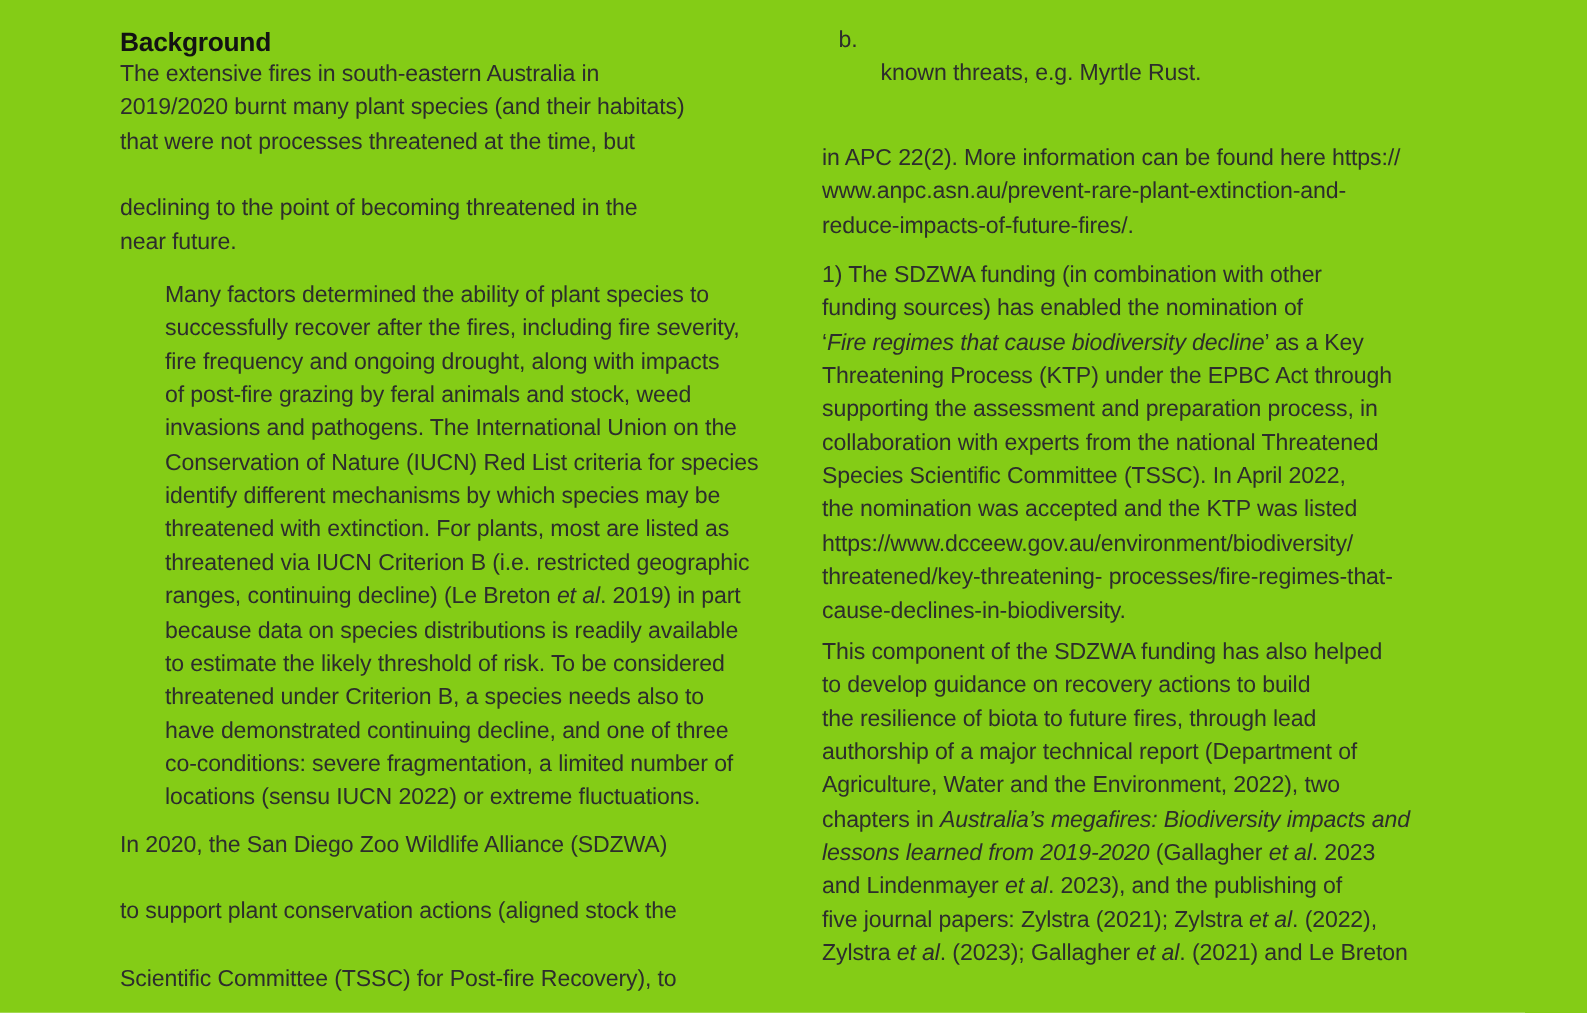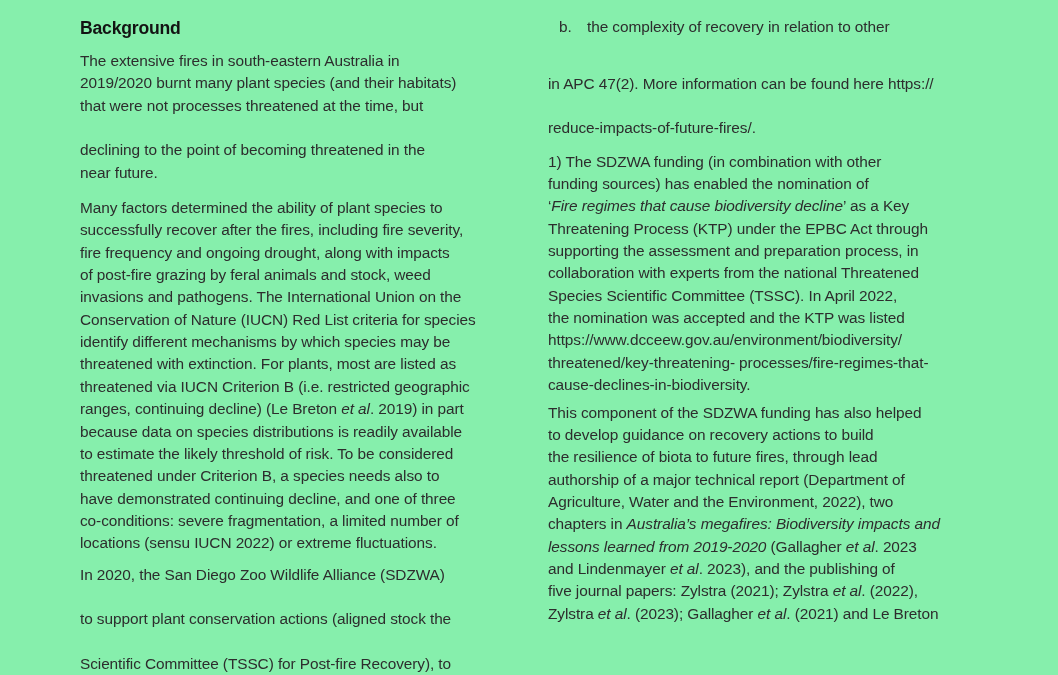--- a/index.html
+++ b/index.html
@@ -5,43 +5,43 @@
   html, body { margin: 0; padding: 0; }
   body {
     width: 1058px; height: 675px;
     background: #ffffff;
     overflow: hidden;
     font-family: "Liberation Sans", "DejaVu Sans", sans-serif;
   }
   .page {
     position: relative;
     width: 1058px; height: 675px;
-    background: #86efac;
+    background: #84cc16;
     color: #2d2d2d;
     font-size: 15.4px;
     line-height: 22.35px;
     letter-spacing: -0.08px;
   }
   .col { position: absolute; top: 0; }
   .col-left  { left: 80px;  width: 452px; }
   .col-right { left: 548px; width: 452px; }
   h2 {
     margin: 0;
     font-size: 17.6px;
     line-height: 22px;
     font-weight: bold;
     color: #131313;
     letter-spacing: -0.2px;
   }
   p { margin: 0; white-space: nowrap; }
   .it { font-style: italic; }
   
   .h-bg  { margin-top: 17px; }
-  .lp1   { margin-top: 11px; }
-  .lp2   { margin-top: 13px; }
+  .lp1   { }
+  .lp2   { margin-top: 13px; margin-left: 30px; }
   .lp3   { margin-top: 9px;  }
   .li-b  { margin-top: 16px; position: relative; padding-left: 39px; white-space: nowrap; }
   .li-b .marker { position: absolute; left: 11px; top: 0; }
   .rp0   { margin-top: 12px; }
   .h-ptd { margin-top: 21px; }
   .rp1   { margin-top: 11px; }
   .rp2   { margin-top: 5px;  }
 </style>
 </head>
 <body>
@@ -51,20 +51,20 @@
   <div class="col col-left">
     <h2 class="h-bg">Background</h2>
     <p class="lp1"><span>The extensive fires in south-eastern Australia in</span><br><span>2019/2020 burnt many plant species (and their habitats)</span><br><span>that were not processes threatened at the time, but</span><br><br><span>declining to the point of becoming threatened in the</span><br><span>near future.</span></p>
     <p class="lp2"><span>Many factors determined the ability of plant species to</span><br><span>successfully recover after the fires, including fire severity,</span><br><span>fire frequency and ongoing drought, along with impacts</span><br><span>of post-fire grazing by feral animals and stock, weed</span><br><span>invasions and pathogens. The International Union on the</span><br><span>Conservation of Nature (IUCN) Red List criteria for species</span><br><span>identify different mechanisms by which species may be</span><br><span>threatened with extinction. For plants, most are listed as</span><br><span>threatened via IUCN Criterion B (i.e. restricted geographic</span><br><span>ranges, continuing decline) (Le Breton </span><span class="it">et al</span><span>. 2019) in part</span><br><span>because data on species distributions is readily available</span><br><span>to estimate the likely threshold of risk. To be considered</span><br><span>threatened under Criterion B, a species needs also to</span><br><span>have demonstrated continuing decline, and one of three</span><br><span>co-conditions: severe fragmentation, a limited number of</span><br><span>locations (sensu IUCN 2022) or extreme fluctuations.</span></p>
     <p class="lp3"><span>In 2020, the San Diego Zoo Wildlife Alliance (SDZWA)</span><br><br><span>to support plant conservation actions (aligned stock the</span><br><br><span>Scientific Committee (TSSC) for Post-fire Recovery), to</span></p>
   </div>
 
   <div class="col col-right">
     <div class="li-b">
       <span class="marker">b.</span>
-      <span><span>the complexity of recovery in relation to other</span><br></span>
+      <span><br><span>known threats, e.g. Myrtle Rust.</span></span>
     </div>
-    <p class="rp0"><br><span>in APC 47(2). More information can be found here https://</span><br><br><span>reduce-impacts-of-future-fires/.</span></p>
+    <p class="rp0"><br><span>in APC 22(2). More information can be found here https://</span><br><span>www.anpc.asn.au/prevent-rare-plant-extinction-and-</span><br><span>reduce-impacts-of-future-fires/.</span></p>
     <p class="rp1"><span>1) The SDZWA funding (in combination with other</span><br><span>funding sources) has enabled the nomination of</span><br><span>‘</span><span class="it">Fire regimes that cause biodiversity decline</span><span>’ as a Key</span><br><span>Threatening Process (KTP) under the EPBC Act through</span><br><span>supporting the assessment and preparation process, in</span><br><span>collaboration with experts from the national Threatened</span><br><span>Species Scientific Committee (TSSC). In April 2022,</span><br><span>the nomination was accepted and the KTP was listed</span><br><span>https://www.dcceew.gov.au/environment/biodiversity/</span><br><span>threatened/key-threatening- processes/fire-regimes-that-</span><br><span>cause-declines-in-biodiversity.</span></p>
     <p class="rp2"><span>This component of the SDZWA funding has also helped</span><br><span>to develop guidance on recovery actions to build</span><br><span>the resilience of biota to future fires, through lead</span><br><span>authorship of a major technical report (Department of</span><br><span>Agriculture, Water and the Environment, 2022), two</span><br><span>chapters in </span><span class="it">Australia’s megafires: Biodiversity impacts and</span><br><span class="it">lessons learned from 2019-2020</span><span> (Gallagher </span><span class="it">et al</span><span>. 2023</span><br><span>and Lindenmayer </span><span class="it">et al</span><span>. 2023), and the publishing of</span><br><span>five journal papers: Zylstra (2021); Zylstra </span><span class="it">et al</span><span>. (2022),</span><br><span>Zylstra </span><span class="it">et al</span><span>. (2023); Gallagher </span><span class="it">et al</span><span>. (2021) and Le Breton</span></p>
   </div>
 
 </div>
 
 </body></html>

